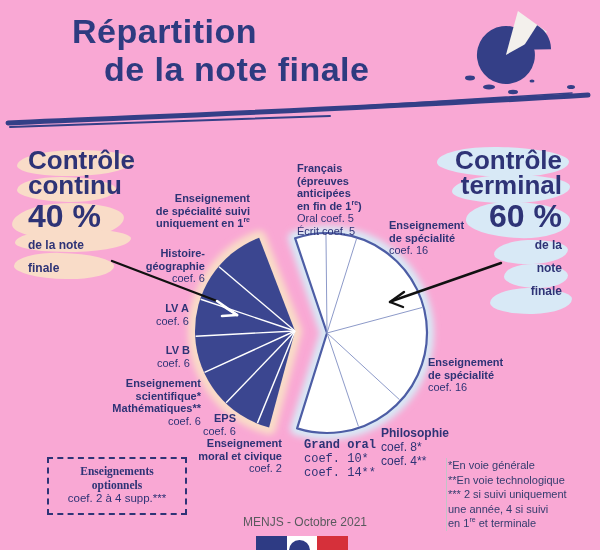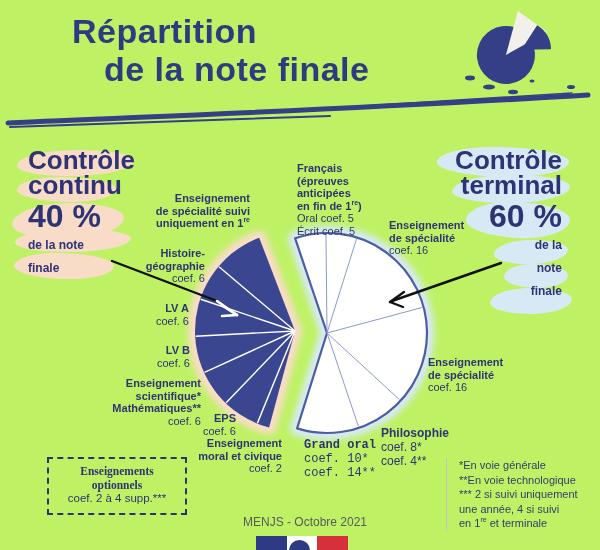--- a/index.html
+++ b/index.html
@@ -1,18 +1,18 @@
 <!DOCTYPE html>
 <html><head>
 <meta charset="utf-8">
 <style>
   html,body{margin:0;padding:0;}
   .canvas{
     position:relative;width:600px;height:550px;overflow:hidden;
-    background:#bef264;font-family:"Liberation Sans",sans-serif;
+    background:#f9a8d4;font-family:"Liberation Sans",sans-serif;
     color:#2e3679;
   }
   
   .title{position:absolute;left:72px;top:12px;z-index:5;
     font-weight:700;font-size:34px;line-height:38px;color:#2e3b80;letter-spacing:.5px;}
   .title .l2{padding-left:32px;display:block;}
   .pie-icon{position:absolute;left:458px;top:10px;z-index:5;}
   .underline-svg{position:absolute;left:0;top:84px;z-index:4;}
   
   .blob{position:absolute;z-index:1;border-radius:46% 54% 48% 52%/55% 45% 55% 45%;}
@@ -34,21 +34,21 @@
   .plabel.ra{text-align:right;}
   .plabel.big{font-size:12px;line-height:14px;}
   sup{font-size:7px;vertical-align:super;line-height:0;}
   
   .opt-box{position:absolute;left:47px;top:457px;width:132px;z-index:3;
     border:2px dashed #2e3376;padding:6px 2px 7px 2px;text-align:center;
     font-size:11.5px;line-height:13.5px;color:#2e3376;}
   .opt-box b{display:block;font-weight:700;font-family:Liberation Serif, serif;}
   
   .footnotes{position:absolute;left:446px;top:458px;width:140px;z-index:3;
-    border-left:1.5px solid #c2c3c7;padding-left:12px;
+    border-left:1.5px solid #c2c3c7;padding-left:1px;
     font-size:11px;line-height:14.5px;color:#333c6e;}
   
   .credit{position:absolute;left:230px;top:515px;width:150px;text-align:center;z-index:3;
     font-size:12px;color:#595a5e;}
   .flag{position:absolute;left:256px;top:536px;width:92px;height:24px;z-index:3;display:flex;}
   .flag .b1{width:31px;background:#2e3b84;}
   .flag .b2{width:30px;background:#ffffff;position:relative;}
   .flag .b3{width:31px;background:#d6303a;}
   .flag .hump{position:absolute;left:2px;top:4px;width:21px;height:21px;border-radius:50%;background:#2e3b84;}
 </style>

